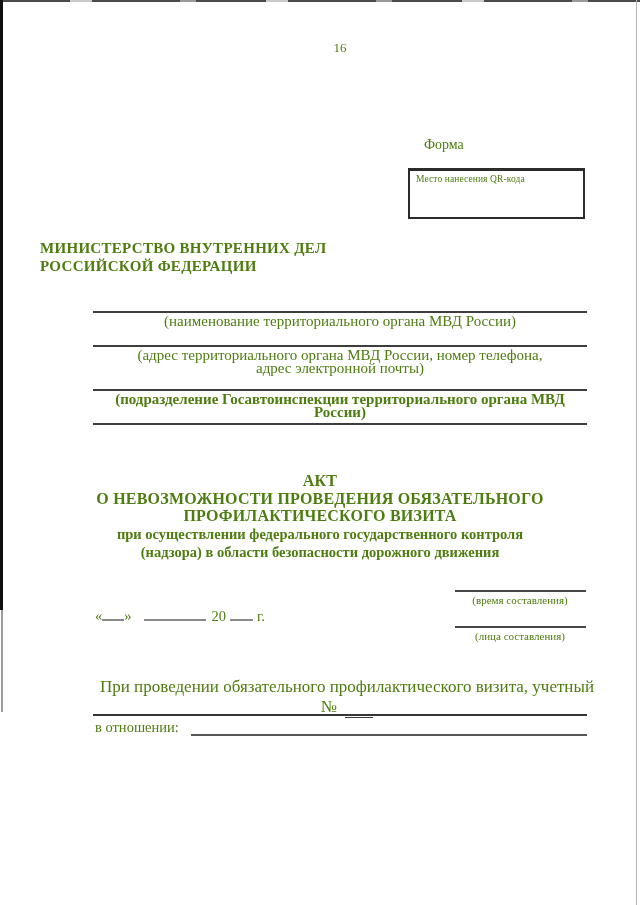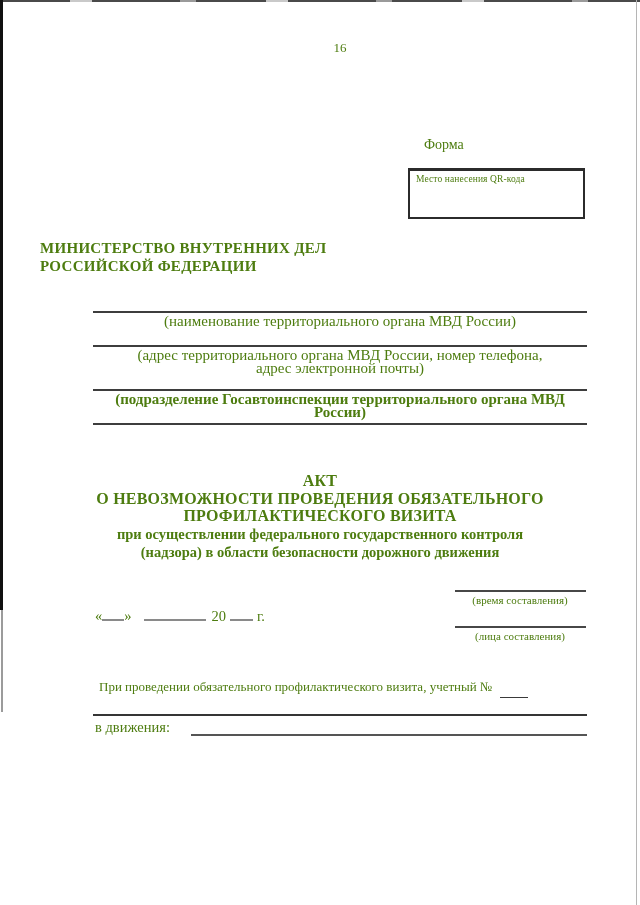--- a/index.html
+++ b/index.html
@@ -40,21 +40,21 @@
   .blank{display:inline-block;border-bottom:2px solid #8a8a8a;vertical-align:baseline;}
   .blank-day{width:22px;}
   .blank-month{width:62px;margin:0 6px 0 12px;}
   .blank-year{width:23px;margin:0 4px;}
   
   .sline{left:455px;width:131px;height:1.5px;background:#474747;}
   .sline-place{top:590px;} .sline-time{top:626px;}
   .scap{left:430px;width:180px;text-align:center;font-size:11px;}
   .scap-place{top:594px;} .scap-time{top:630px;}
   
-  .para1{left:99px;top:677px;width:510px;font-size:13px;line-height:20px;}
+  .para1{left:92px;top:677px;width:510px;font-size:17px;line-height:20px;text-align:center;}
   .blank-reg{display:inline-block;width:28px;margin-left:8px;border-bottom:1.5px solid #3a3a3a;}
   .rel-topline{left:93px;top:714px;width:494px;height:2px;background:#353535;}
   .rel-label{left:95px;top:719px;font-size:14.5px;}
   .rel-line{left:191px;top:734px;width:396px;height:1.5px;background:#555555;}
   .rel-cap{left:180px;top:739px;width:415px;text-align:center;font-size:10px;line-height:14px;}
   .para2{left:95px;top:797px;width:498px;font-size:15px;line-height:22px;text-align:justify;}
 </style>
 </head>
 <body>
 
@@ -99,17 +99,17 @@
   <div class="abs sline sline-place"></div>
   <div class="abs scap scap-place">(время составления)</div>
   <div class="abs sline sline-time"></div>
   <div class="abs scap scap-time">(лица составления)</div>
 
   <div class="abs para1">
     <span>При проведении обязательного профилактического визита, учетный №</span><span class="blank-reg">&nbsp;</span>
   </div>
 
   <div class="abs rel-topline"></div>
-  <div class="abs rel-label">в движения:</div>
+  <div class="abs rel-label">в отношении:</div>
   <div class="abs rel-line"></div>
 
 
 </div>
 
 </body></html>

